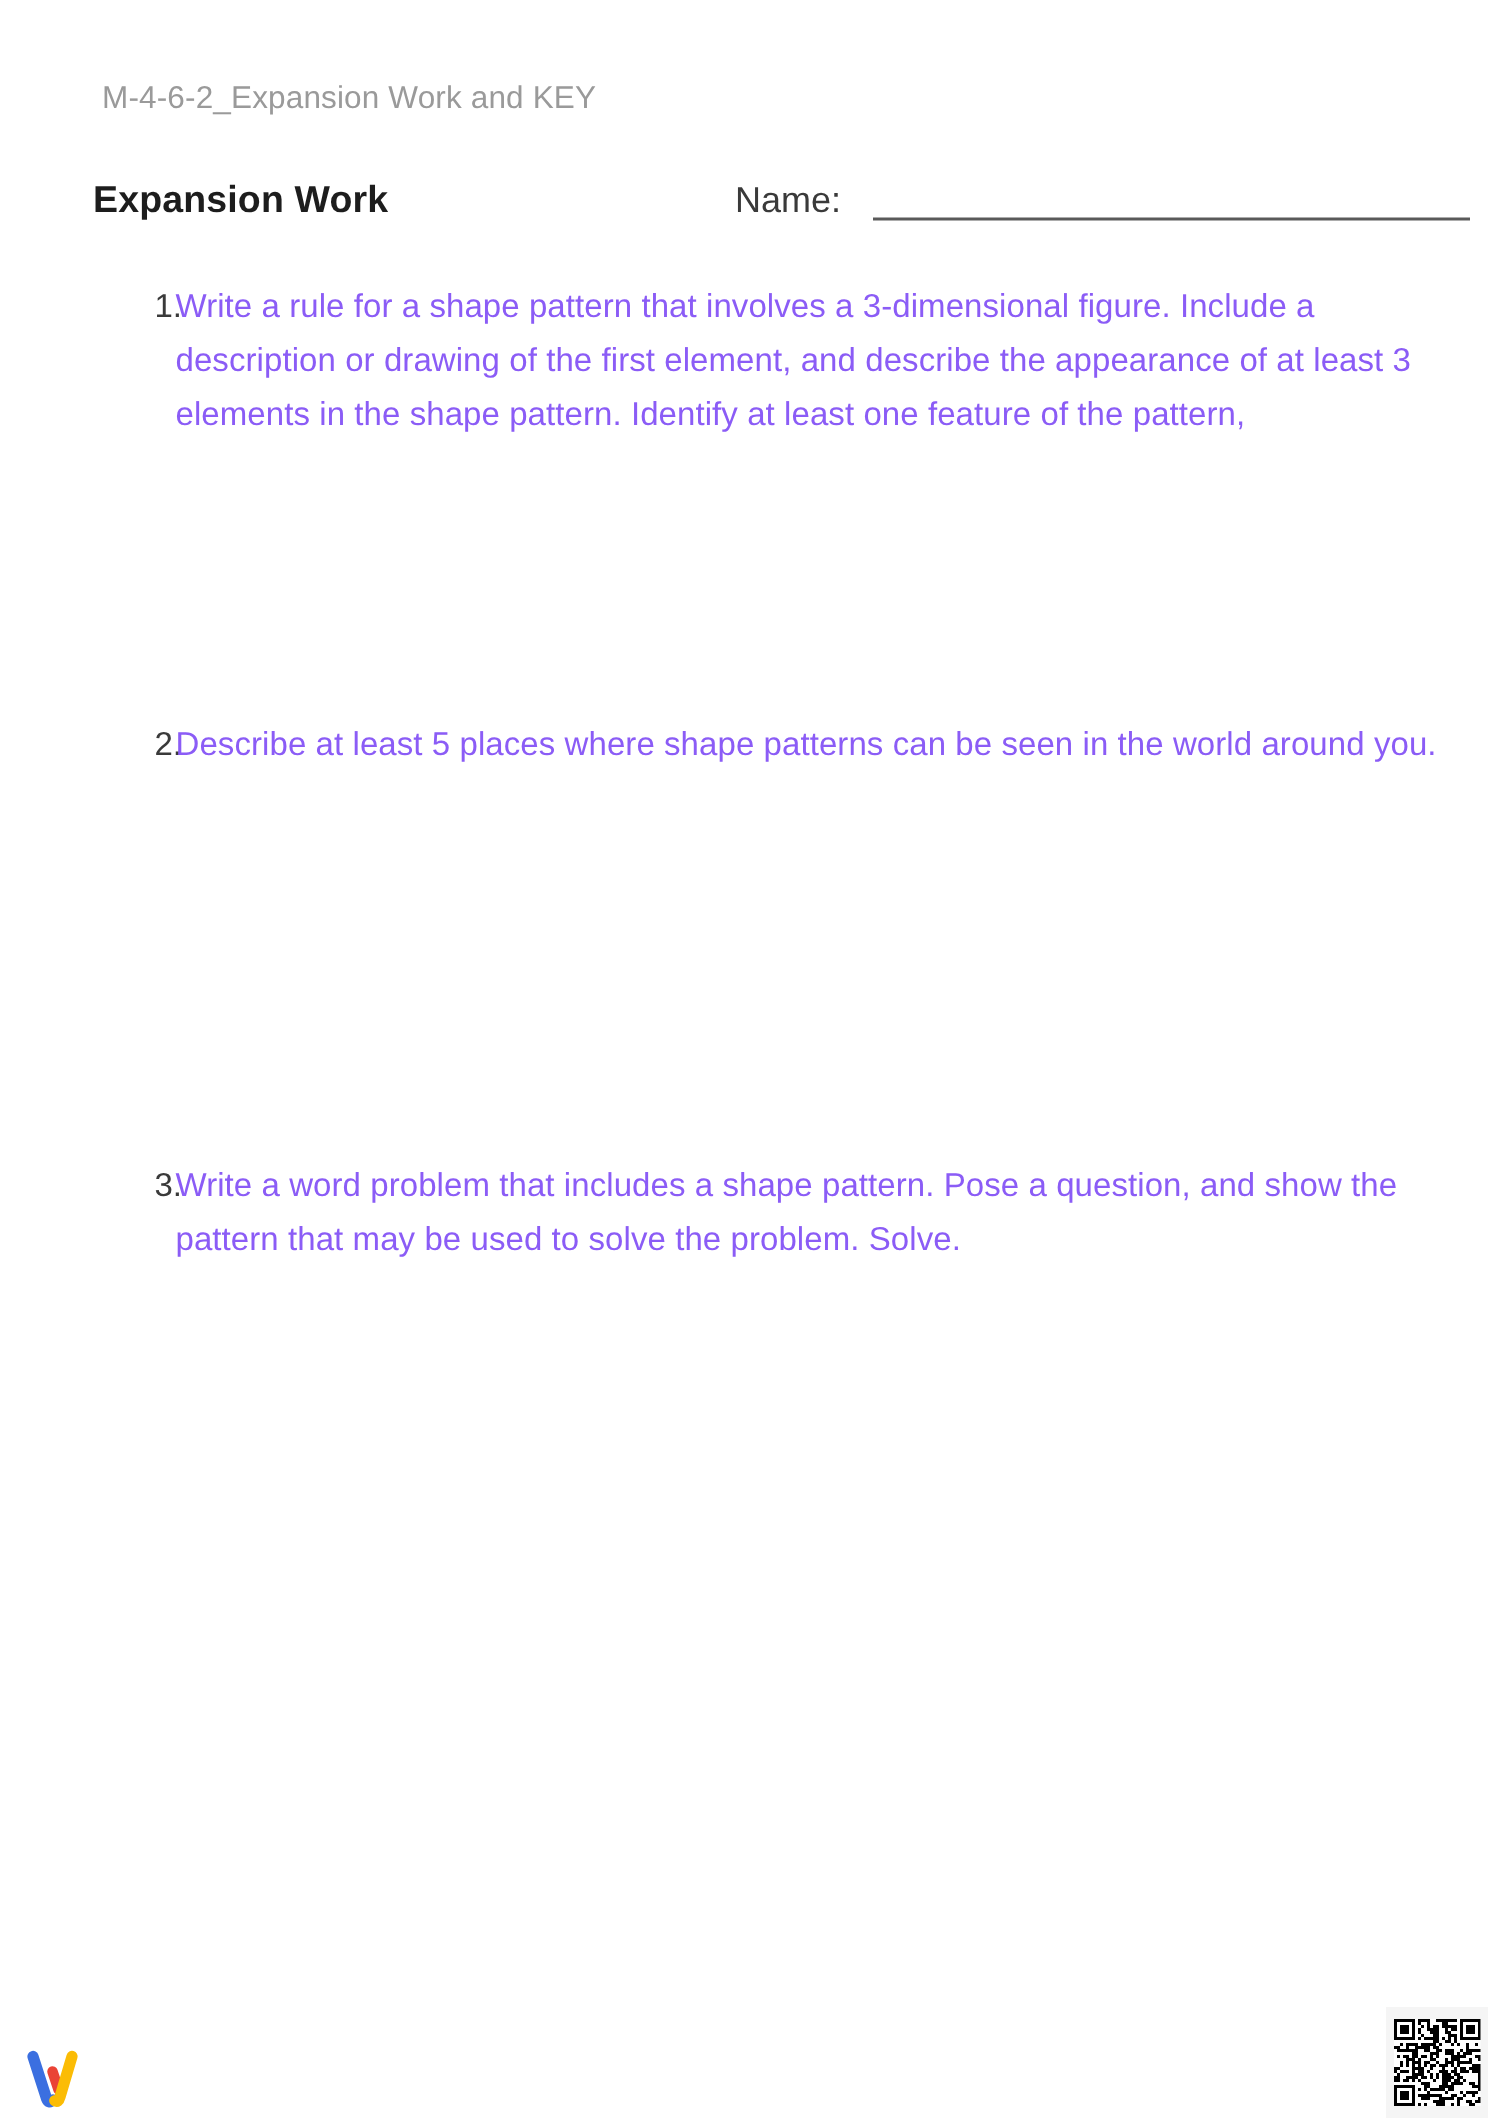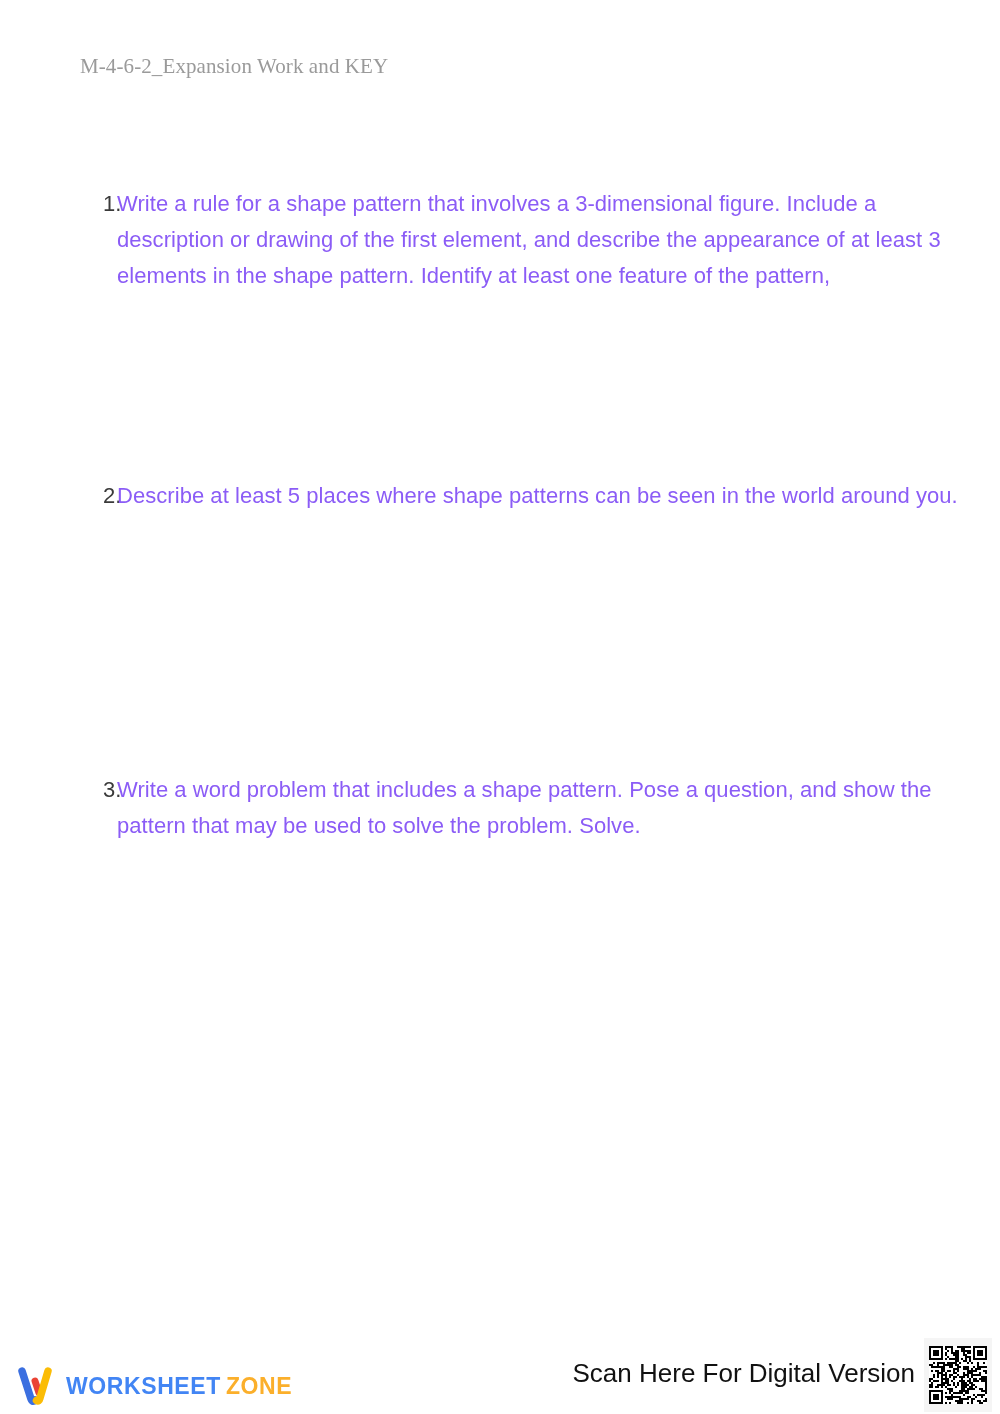--- a/index.html
+++ b/index.html
@@ -18,28 +18,27 @@
 
   .page {
     position: absolute;
     inset: 0;
     background: #ffffff;
   }
 
   
   .doc-code {
     position: absolute;
-    left: 80px;
+    left: 68px;
     top: 52px;
     font-size: 21px;
     line-height: 28px;
     color: #9a9a9a;
     letter-spacing: 0.1px;
     white-space: nowrap;
-    font-family: Liberation Serif, serif;
   }
 
   
   .title-row {
     position: absolute;
     left: 62px;
     top: 117px;
     width: 918px;
     height: 34px;
   }
@@ -169,20 +168,25 @@
     image-rendering: pixelated;
   }
 </style>
 </head>
 <body>
 
 <div class="page">
 
   <div class="doc-code">M-4-6-2_Expansion Work and KEY</div>
 
+  <div class="title-row">
+    <div class="worksheet-title">Expansion Work</div>
+    <div class="name-label">Name:</div>
+    <div class="name-rule"></div>
+  </div>
 
   <div class="questions">
 
     <div class="question">
       <div class="q-number">1.</div>
       <div class="q-text">Write a rule for a shape pattern that involves a 3-dimensional figure. Include a description or drawing of the first element, and describe the appearance of at least 3 elements in the shape pattern. Identify at least one feature of the pattern,</div>
     </div>
     <div class="q-work" style="height:184px"></div>
 
     <div class="question">
@@ -200,27 +204,23 @@
   </div>
 
   <div class="footer">
 
     <div class="brand">
       <svg class="brand-mark" viewBox="0 0 42 40">
         <path d="M4 5 L13 33 Q14.5 37 17 34" stroke="#3b6fe0" stroke-width="7.5" stroke-linecap="round" fill="none"></path>
         <path d="M17 15 L21 27" stroke="#ea4335" stroke-width="7" stroke-linecap="round" fill="none"></path>
         <path d="M30 5 L22 32 Q21 36 18.5 34.5" stroke="#fbbc05" stroke-width="7.5" stroke-linecap="round" fill="none"></path>
       </svg>
-      <div class="brand-text">
-        <span class="brand-worksheet">WORKSHEET</span><span class="brand-zone">ZONE</span>
-      </div>
     </div>
 
     <div class="scan-block">
-      <div class="scan-text">Scan Here For Digital Version</div>
       <div class="qr-panel">
         <svg class="qr-code" viewBox="0 0 29 29" shape-rendering="crispEdges">
           <rect width="29" height="29" fill="#ffffff"></rect>
           <g fill="#000000" id="qr-cells">
               <path d="M0 0h1v1h-1zM1 0h1v1h-1zM2 0h1v1h-1zM3 0h1v1h-1zM4 0h1v1h-1zM5 0h1v1h-1zM6 0h1v1h-1zM8 0h1v1h-1zM9 0h1v1h-1zM10 0h1v1h-1zM11 0h1v1h-1zM14 0h1v1h-1zM15 0h1v1h-1zM16 0h1v1h-1zM17 0h1v1h-1zM18 0h1v1h-1zM19 0h1v1h-1zM20 0h1v1h-1zM22 0h1v1h-1zM23 0h1v1h-1zM24 0h1v1h-1zM25 0h1v1h-1zM26 0h1v1h-1zM27 0h1v1h-1zM28 0h1v1h-1zM0 1h1v1h-1zM6 1h1v1h-1zM8 1h1v1h-1zM11 1h1v1h-1zM16 1h1v1h-1zM17 1h1v1h-1zM22 1h1v1h-1zM28 1h1v1h-1zM0 2h1v1h-1zM2 2h1v1h-1zM3 2h1v1h-1zM4 2h1v1h-1zM6 2h1v1h-1zM9 2h1v1h-1zM11 2h1v1h-1zM13 2h1v1h-1zM14 2h1v1h-1zM16 2h1v1h-1zM17 2h1v1h-1zM18 2h1v1h-1zM19 2h1v1h-1zM20 2h1v1h-1zM22 2h1v1h-1zM24 2h1v1h-1zM25 2h1v1h-1zM26 2h1v1h-1zM28 2h1v1h-1zM0 3h1v1h-1zM2 3h1v1h-1zM3 3h1v1h-1zM4 3h1v1h-1zM6 3h1v1h-1zM8 3h1v1h-1zM11 3h1v1h-1zM12 3h1v1h-1zM13 3h1v1h-1zM14 3h1v1h-1zM17 3h1v1h-1zM19 3h1v1h-1zM20 3h1v1h-1zM22 3h1v1h-1zM24 3h1v1h-1zM25 3h1v1h-1zM26 3h1v1h-1zM28 3h1v1h-1zM0 4h1v1h-1zM2 4h1v1h-1zM3 4h1v1h-1zM4 4h1v1h-1zM6 4h1v1h-1zM8 4h1v1h-1zM12 4h1v1h-1zM13 4h1v1h-1zM14 4h1v1h-1zM17 4h1v1h-1zM18 4h1v1h-1zM22 4h1v1h-1zM24 4h1v1h-1zM25 4h1v1h-1zM26 4h1v1h-1zM28 4h1v1h-1zM0 5h1v1h-1zM6 5h1v1h-1zM9 5h1v1h-1zM13 5h1v1h-1zM14 5h1v1h-1zM18 5h1v1h-1zM19 5h1v1h-1zM20 5h1v1h-1zM22 5h1v1h-1zM28 5h1v1h-1zM0 6h1v1h-1zM1 6h1v1h-1zM2 6h1v1h-1zM3 6h1v1h-1zM4 6h1v1h-1zM5 6h1v1h-1zM6 6h1v1h-1zM8 6h1v1h-1zM10 6h1v1h-1zM11 6h1v1h-1zM12 6h1v1h-1zM13 6h1v1h-1zM14 6h1v1h-1zM16 6h1v1h-1zM18 6h1v1h-1zM20 6h1v1h-1zM22 6h1v1h-1zM23 6h1v1h-1zM24 6h1v1h-1zM25 6h1v1h-1zM26 6h1v1h-1zM27 6h1v1h-1zM28 6h1v1h-1zM13 7h1v1h-1zM14 7h1v1h-1zM17 7h1v1h-1zM18 7h1v1h-1zM20 7h1v1h-1zM2 8h1v1h-1zM4 8h1v1h-1zM5 8h1v1h-1zM6 8h1v1h-1zM7 8h1v1h-1zM9 8h1v1h-1zM10 8h1v1h-1zM11 8h1v1h-1zM12 8h1v1h-1zM13 8h1v1h-1zM15 8h1v1h-1zM19 8h1v1h-1zM21 8h1v1h-1zM24 8h1v1h-1zM27 8h1v1h-1zM0 9h1v1h-1zM1 9h1v1h-1zM4 9h1v1h-1zM7 9h1v1h-1zM8 9h1v1h-1zM9 9h1v1h-1zM10 9h1v1h-1zM11 9h1v1h-1zM13 9h1v1h-1zM14 9h1v1h-1zM24 9h1v1h-1zM1 10h1v1h-1zM2 10h1v1h-1zM3 10h1v1h-1zM4 10h1v1h-1zM5 10h1v1h-1zM6 10h1v1h-1zM7 10h1v1h-1zM10 10h1v1h-1zM11 10h1v1h-1zM14 10h1v1h-1zM15 10h1v1h-1zM17 10h1v1h-1zM18 10h1v1h-1zM19 10h1v1h-1zM22 10h1v1h-1zM24 10h1v1h-1zM25 10h1v1h-1zM26 10h1v1h-1zM27 10h1v1h-1zM28 10h1v1h-1zM6 11h1v1h-1zM7 11h1v1h-1zM12 11h1v1h-1zM13 11h1v1h-1zM14 11h1v1h-1zM17 11h1v1h-1zM18 11h1v1h-1zM19 11h1v1h-1zM21 11h1v1h-1zM23 11h1v1h-1zM24 11h1v1h-1zM25 11h1v1h-1zM1 12h1v1h-1zM3 12h1v1h-1zM4 12h1v1h-1zM6 12h1v1h-1zM7 12h1v1h-1zM9 12h1v1h-1zM10 12h1v1h-1zM12 12h1v1h-1zM14 12h1v1h-1zM19 12h1v1h-1zM20 12h1v1h-1zM21 12h1v1h-1zM22 12h1v1h-1zM23 12h1v1h-1zM27 12h1v1h-1zM28 12h1v1h-1zM4 13h1v1h-1zM5 13h1v1h-1zM6 13h1v1h-1zM8 13h1v1h-1zM12 13h1v1h-1zM13 13h1v1h-1zM17 13h1v1h-1zM19 13h1v1h-1zM20 13h1v1h-1zM21 13h1v1h-1zM25 13h1v1h-1zM28 13h1v1h-1zM2 14h1v1h-1zM4 14h1v1h-1zM6 14h1v1h-1zM7 14h1v1h-1zM8 14h1v1h-1zM10 14h1v1h-1zM11 14h1v1h-1zM14 14h1v1h-1zM17 14h1v1h-1zM18 14h1v1h-1zM19 14h1v1h-1zM21 14h1v1h-1zM22 14h1v1h-1zM23 14h1v1h-1zM24 14h1v1h-1zM25 14h1v1h-1zM2 15h1v1h-1zM4 15h1v1h-1zM6 15h1v1h-1zM8 15h1v1h-1zM10 15h1v1h-1zM12 15h1v1h-1zM13 15h1v1h-1zM15 15h1v1h-1zM16 15h1v1h-1zM17 15h1v1h-1zM19 15h1v1h-1zM21 15h1v1h-1zM26 15h1v1h-1zM27 15h1v1h-1zM28 15h1v1h-1zM0 16h1v1h-1zM1 16h1v1h-1zM6 16h1v1h-1zM7 16h1v1h-1zM8 16h1v1h-1zM9 16h1v1h-1zM12 16h1v1h-1zM16 16h1v1h-1zM20 16h1v1h-1zM22 16h1v1h-1zM23 16h1v1h-1zM25 16h1v1h-1zM26 16h1v1h-1zM27 16h1v1h-1zM28 16h1v1h-1zM0 17h1v1h-1zM2 17h1v1h-1zM3 17h1v1h-1zM4 17h1v1h-1zM6 17h1v1h-1zM8 17h1v1h-1zM9 17h1v1h-1zM11 17h1v1h-1zM15 17h1v1h-1zM16 17h1v1h-1zM17 17h1v1h-1zM19 17h1v1h-1zM20 17h1v1h-1zM22 17h1v1h-1zM23 17h1v1h-1zM24 17h1v1h-1zM26 17h1v1h-1zM27 17h1v1h-1zM28 17h1v1h-1zM1 18h1v1h-1zM6 18h1v1h-1zM7 18h1v1h-1zM8 18h1v1h-1zM9 18h1v1h-1zM12 18h1v1h-1zM14 18h1v1h-1zM16 18h1v1h-1zM17 18h1v1h-1zM18 18h1v1h-1zM20 18h1v1h-1zM21 18h1v1h-1zM28 18h1v1h-1zM0 19h1v1h-1zM1 19h1v1h-1zM4 19h1v1h-1zM5 19h1v1h-1zM6 19h1v1h-1zM7 19h1v1h-1zM9 19h1v1h-1zM10 19h1v1h-1zM12 19h1v1h-1zM14 19h1v1h-1zM16 19h1v1h-1zM17 19h1v1h-1zM18 19h1v1h-1zM19 19h1v1h-1zM21 19h1v1h-1zM22 19h1v1h-1zM28 19h1v1h-1zM0 20h1v1h-1zM1 20h1v1h-1zM3 20h1v1h-1zM4 20h1v1h-1zM6 20h1v1h-1zM8 20h1v1h-1zM13 20h1v1h-1zM16 20h1v1h-1zM17 20h1v1h-1zM18 20h1v1h-1zM20 20h1v1h-1zM21 20h1v1h-1zM23 20h1v1h-1zM28 20h1v1h-1zM9 21h1v1h-1zM10 21h1v1h-1zM11 21h1v1h-1zM16 21h1v1h-1zM17 21h1v1h-1zM19 21h1v1h-1zM20 21h1v1h-1zM21 21h1v1h-1zM22 21h1v1h-1zM25 21h1v1h-1zM26 21h1v1h-1zM28 21h1v1h-1zM0 22h1v1h-1zM1 22h1v1h-1zM2 22h1v1h-1zM3 22h1v1h-1zM4 22h1v1h-1zM5 22h1v1h-1zM6 22h1v1h-1zM10 22h1v1h-1zM11 22h1v1h-1zM15 22h1v1h-1zM16 22h1v1h-1zM17 22h1v1h-1zM18 22h1v1h-1zM19 22h1v1h-1zM26 22h1v1h-1zM27 22h1v1h-1zM28 22h1v1h-1zM0 23h1v1h-1zM6 23h1v1h-1zM8 23h1v1h-1zM10 23h1v1h-1zM12 23h1v1h-1zM13 23h1v1h-1zM14 23h1v1h-1zM15 23h1v1h-1zM16 23h1v1h-1zM18 23h1v1h-1zM19 23h1v1h-1zM28 23h1v1h-1zM0 24h1v1h-1zM2 24h1v1h-1zM3 24h1v1h-1zM4 24h1v1h-1zM6 24h1v1h-1zM11 24h1v1h-1zM17 24h1v1h-1zM22 24h1v1h-1zM24 24h1v1h-1zM25 24h1v1h-1zM26 24h1v1h-1zM27 24h1v1h-1zM0 25h1v1h-1zM2 25h1v1h-1zM3 25h1v1h-1zM4 25h1v1h-1zM6 25h1v1h-1zM8 25h1v1h-1zM9 25h1v1h-1zM10 25h1v1h-1zM11 25h1v1h-1zM12 25h1v1h-1zM13 25h1v1h-1zM14 25h1v1h-1zM15 25h1v1h-1zM19 25h1v1h-1zM20 25h1v1h-1zM23 25h1v1h-1zM26 25h1v1h-1zM0 26h1v1h-1zM2 26h1v1h-1zM3 26h1v1h-1zM4 26h1v1h-1zM6 26h1v1h-1zM9 26h1v1h-1zM10 26h1v1h-1zM11 26h1v1h-1zM15 26h1v1h-1zM16 26h1v1h-1zM17 26h1v1h-1zM18 26h1v1h-1zM19 26h1v1h-1zM21 26h1v1h-1zM22 26h1v1h-1zM28 26h1v1h-1zM0 27h1v1h-1zM6 27h1v1h-1zM13 27h1v1h-1zM14 27h1v1h-1zM15 27h1v1h-1zM16 27h1v1h-1zM21 27h1v1h-1zM24 27h1v1h-1zM25 27h1v1h-1zM27 27h1v1h-1zM28 27h1v1h-1zM0 28h1v1h-1zM1 28h1v1h-1zM2 28h1v1h-1zM3 28h1v1h-1zM4 28h1v1h-1zM5 28h1v1h-1zM6 28h1v1h-1zM8 28h1v1h-1zM10 28h1v1h-1zM14 28h1v1h-1zM15 28h1v1h-1zM16 28h1v1h-1zM19 28h1v1h-1zM21 28h1v1h-1zM25 28h1v1h-1zM26 28h1v1h-1z"></path>
             </g>
         </svg>
       </div>
     </div>
 

